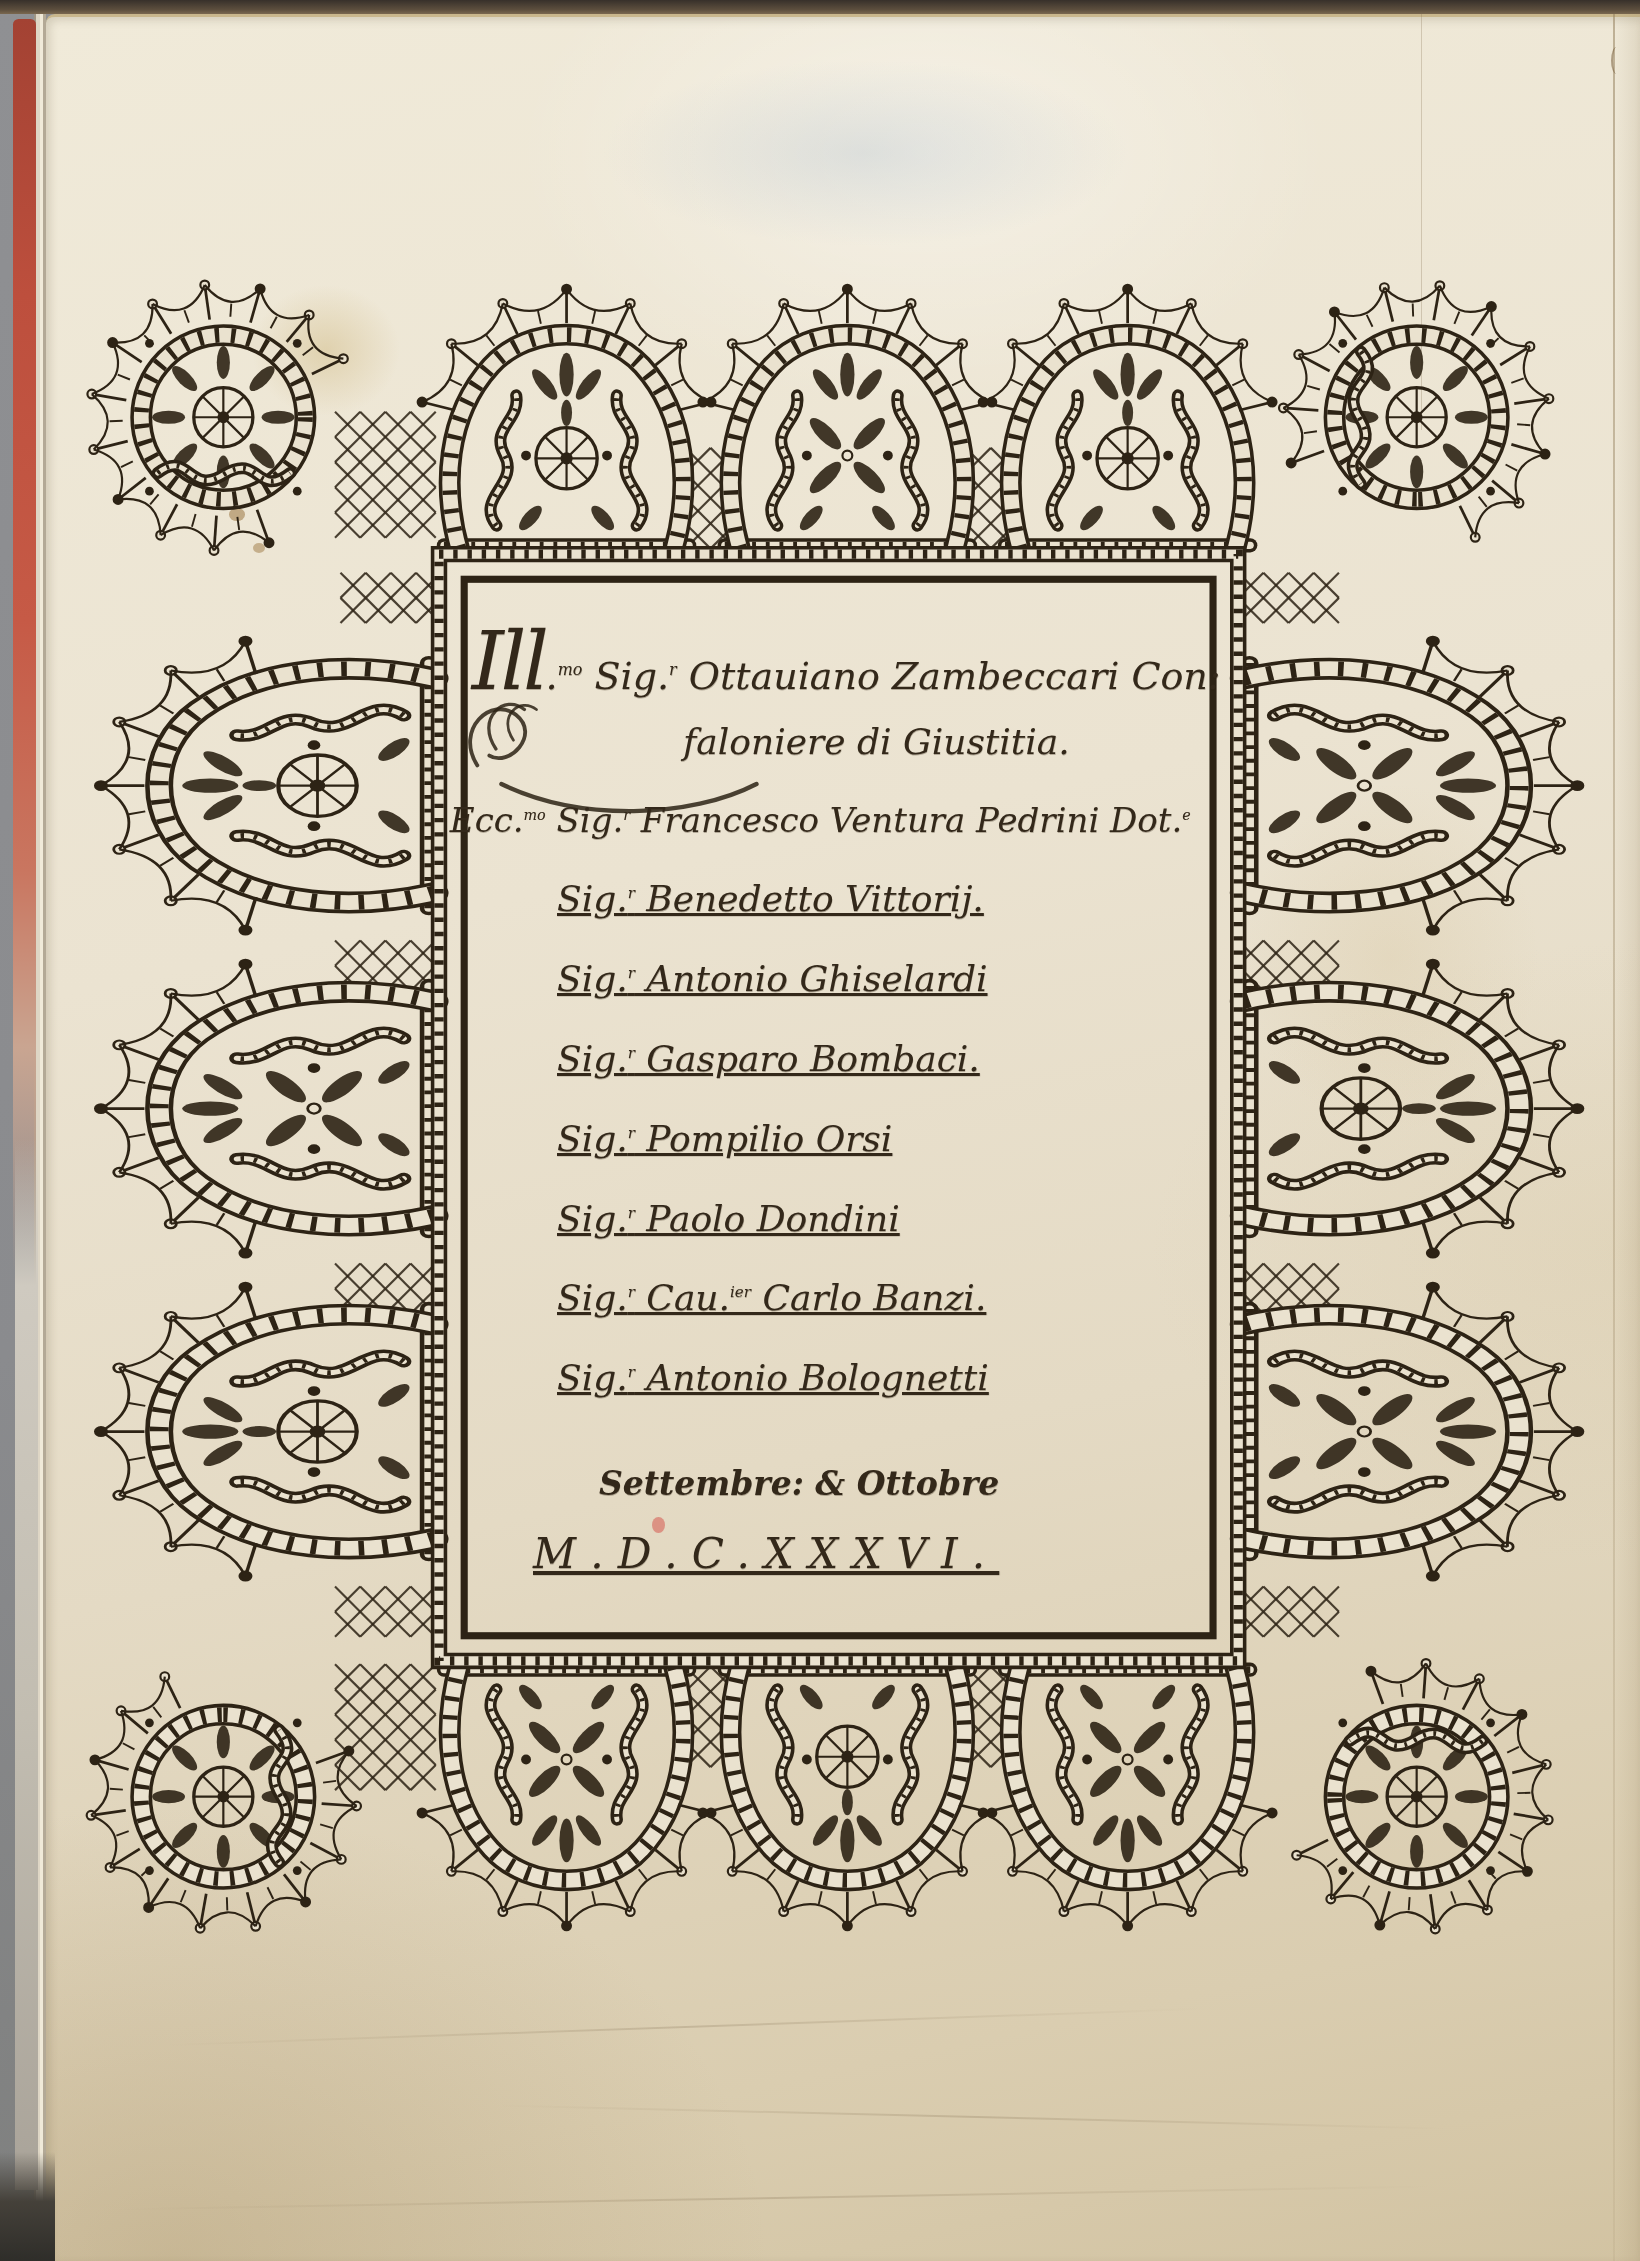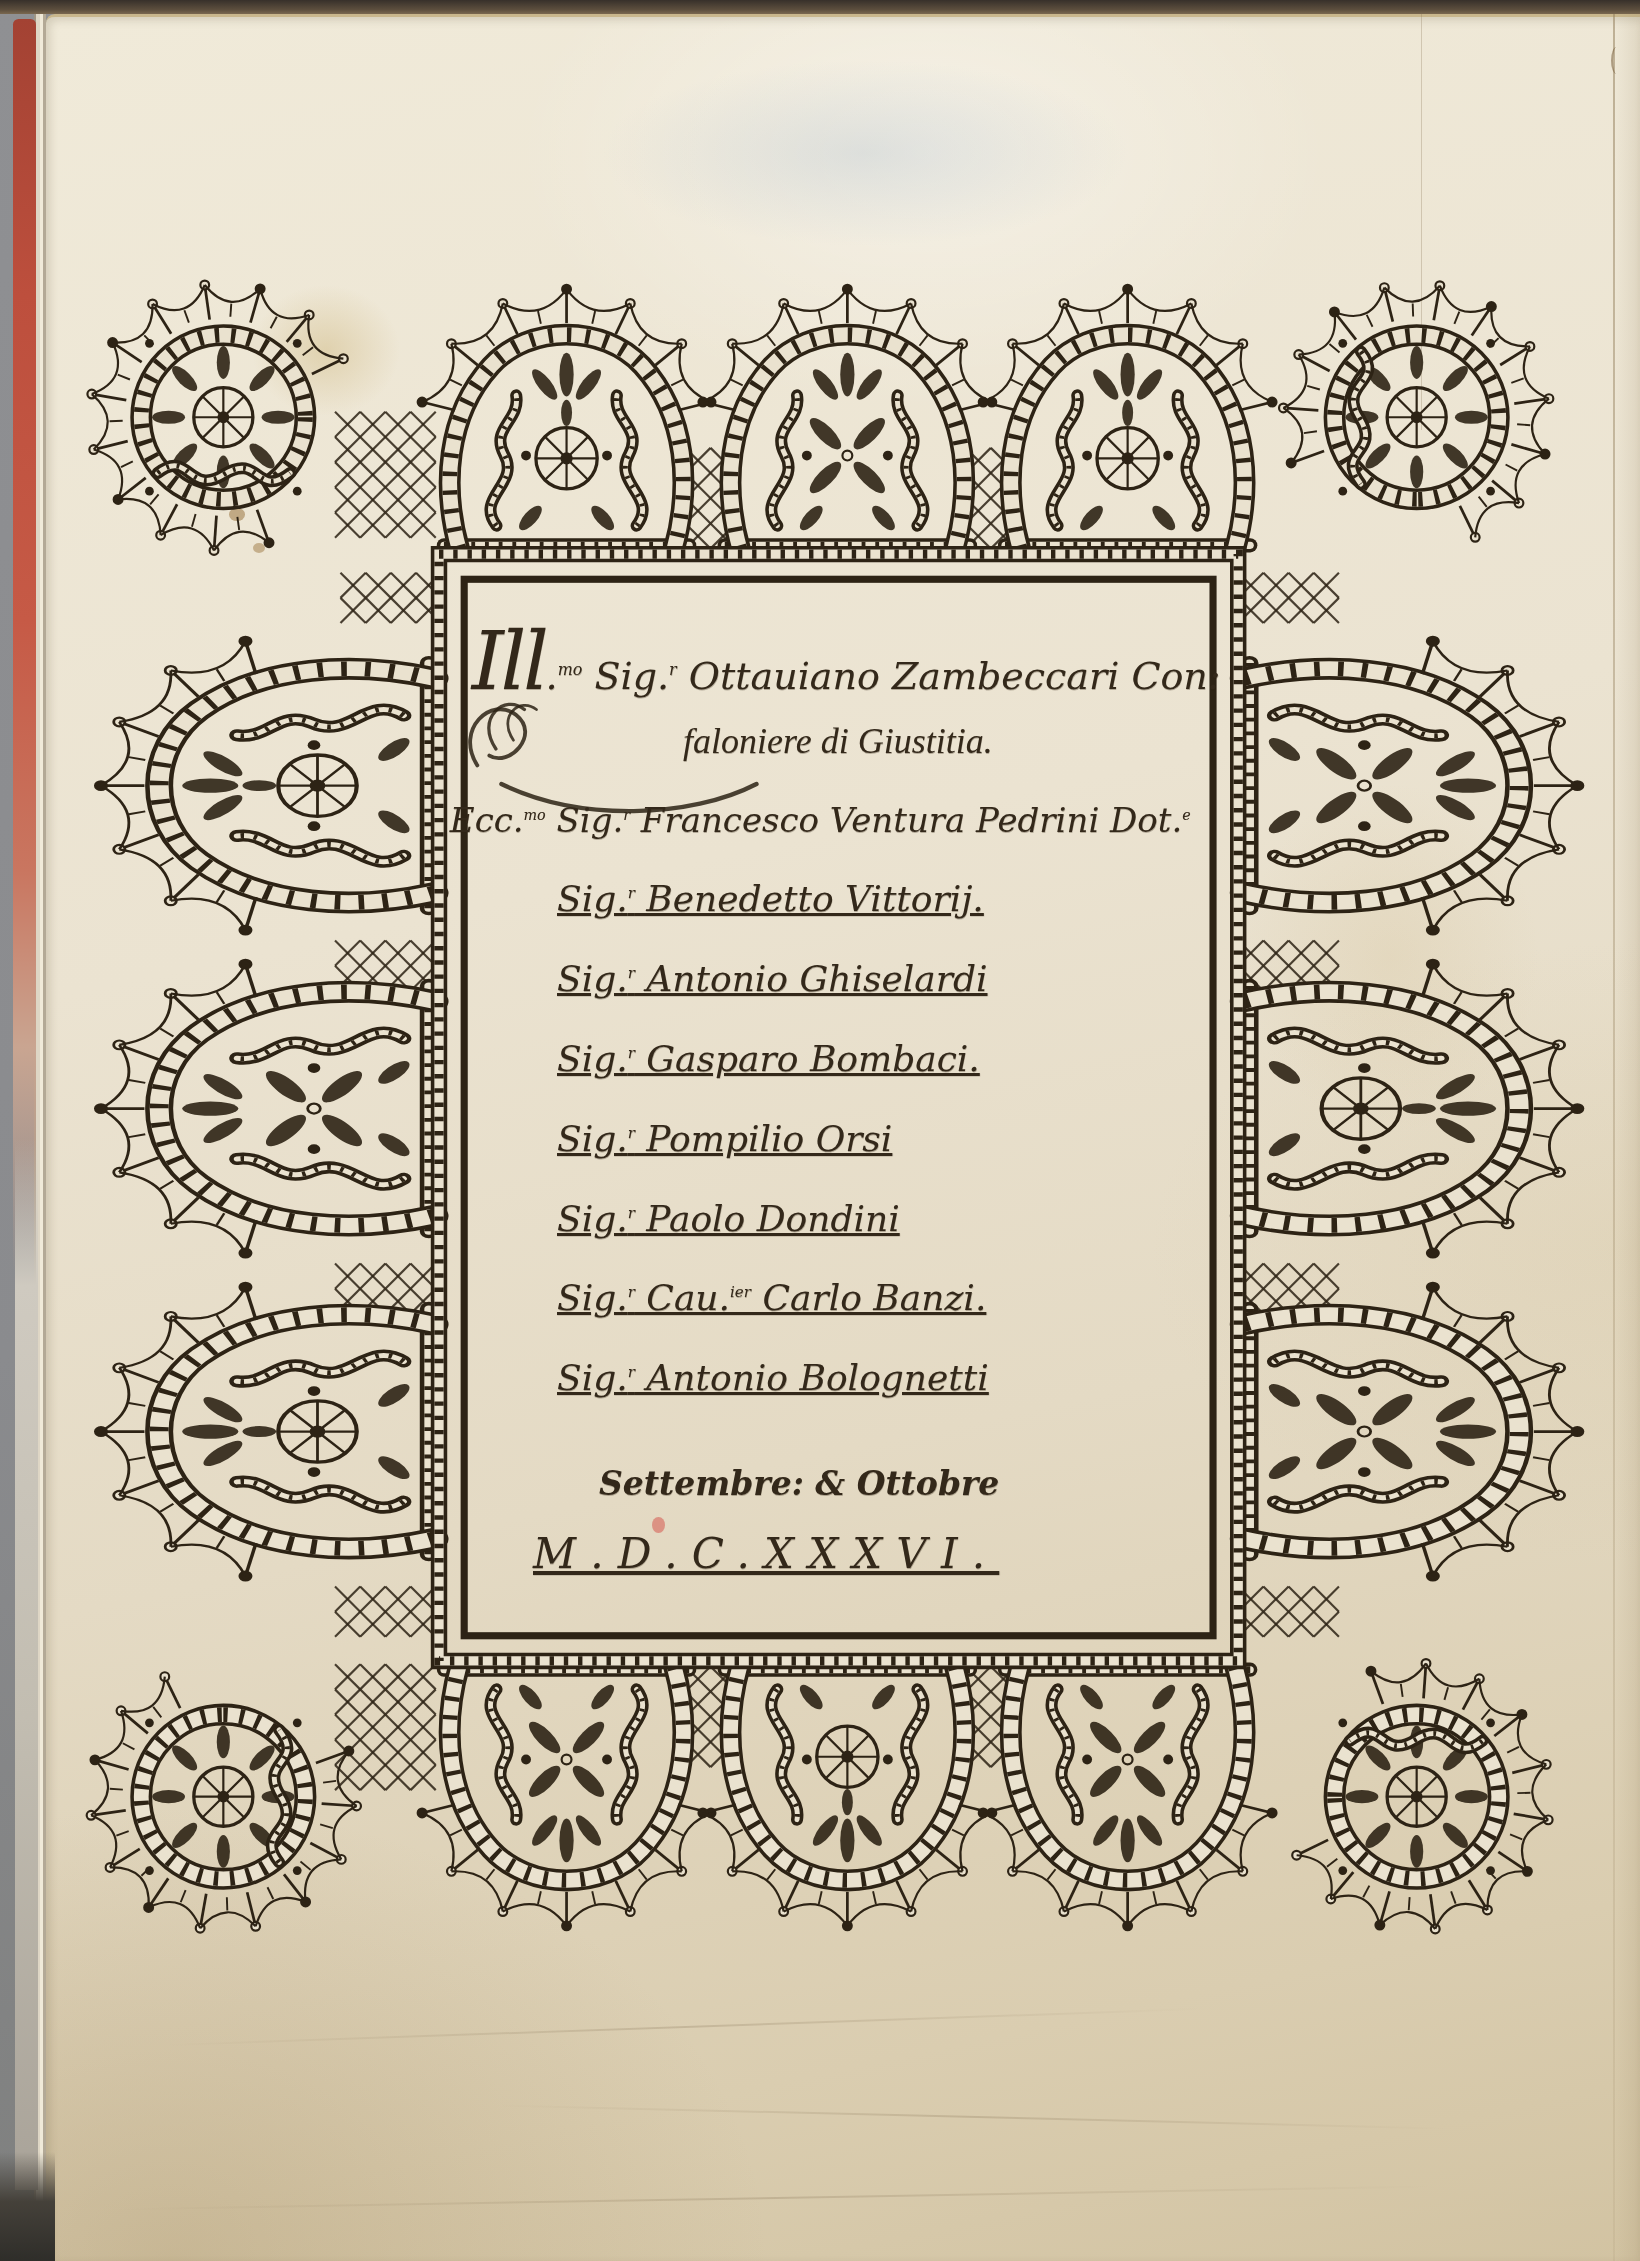--- a/index.html
+++ b/index.html
@@ -49,21 +49,21 @@
   .wr3{left:110px;top:2197px;width:1325px;transform:rotate(-1deg);}
   .crease-v{position:absolute;left:1421px;top:14.2px;width:1.1px;height:416px;background:rgba(140,120,90,.30);}
   #lace{position:absolute;left:0;top:0;pointer-events:none;}
   .text-area{position:absolute;left:464px;top:586px;width:749px;height:1051px;
     color:#33281a;font-style:italic;}
   .ms-line{white-space:nowrap;line-height:1.05;font-size:36px;
     text-shadow:0.3px 0.5px 0.4px rgba(45,33,18,.30);}
   .ms-line sup{font-size:.42em;letter-spacing:0;}
   .l1{margin:55px 0 0 7.7px;font-size:38px;text-align:center;}
   .l1 .lead{font-size:81px;line-height:.5;letter-spacing:-3.3px;}
-  .l2{margin:26px 0 12px 219px;font-family:Liberation Serif, serif;}
+  .l2{margin:26px 0 12px 219px;}
   .l3{margin:42px 0 0 -14.2px;font-size:34px;font-style:italic;}
   .ln{margin:42px 0 0 93px;text-decoration:underline;}
   .lmonth{margin:70px 0 0 135px;font-size:33px;font-weight:bold;}
   .lyear{margin:30px 0 0 69px;font-size:42px;letter-spacing:14.2px;text-decoration:underline;}
 </style>
 </head>
 <body>
 
 <div class="top-edge"></div>
 <div class="page"></div>

